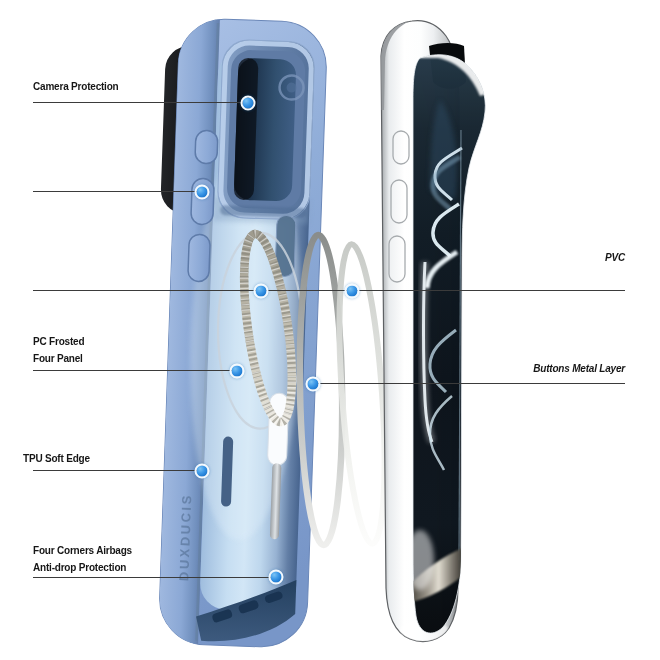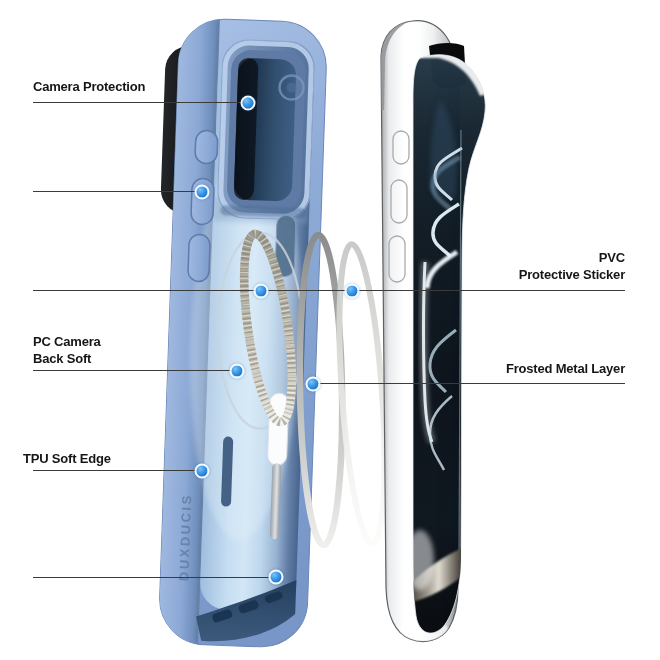--- a/index.html
+++ b/index.html
@@ -1,21 +1,21 @@
 <!DOCTYPE html>
 <html><head>
 <meta charset="utf-8">
 <style>
   html,body{margin:0;padding:0;background:#fff;}
   .stage{position:relative;width:660px;height:660px;background:#ffffff;overflow:hidden;
          font-family:"Liberation Sans",sans-serif;}
   .stage svg{position:absolute;left:0;top:0;}
-  .callout{position:absolute;font-size:13px;font-weight:700;color:#161616;
+  .callout{position:absolute;font-size:10px;font-weight:700;color:#161616;
            line-height:16.5px;letter-spacing:-0.2px;white-space:nowrap;}
-  .callout.right{text-align:right;}
+  .callout.right{text-align:right;font-style:italic;}
   .callout span{display:block;}
   .cline{position:absolute;height:1.4px;background:#3b3b3b;}
   .dot{position:absolute;width:15px;height:15px;border-radius:50%;box-sizing:border-box;
        background:radial-gradient(circle at 34% 30%, #7cc4f5 0%, #3d99e8 40%, #1f7bd2 72%, #1565b2 100%);
        border:2px solid #f3f9fe;box-shadow:0 0 3px rgba(21,101,178,.45);
        transform:translate(-50%,-50%);}
 </style>
 </head>
 <body>
 
@@ -219,32 +219,35 @@
   <div class="cline" style="left:33px;top:290px;width:592px"></div>
   <div class="cline" style="left:33px;top:370px;width:204px"></div>
   <div class="cline" style="left:313px;top:383px;width:312px"></div>
   <div class="cline" style="left:33px;top:470px;width:169px"></div>
   <div class="cline" style="left:33px;top:576.5px;width:243px"></div>
 
   <div class="callout" style="left:33px;top:79px">
     <span>Camera Protection</span>
   </div>
   <div class="callout" style="left:33px;top:334px">
-    <span>PC Camera</span>
-    <span>Back Soft</span>
+    <span>PC Frosted</span>
+    <span>Four Panel</span>
   </div>
   <div class="callout" style="left:23px;top:451px">
     <span>TPU Soft Edge</span>
   </div>
+  <div class="callout" style="left:33px;top:543px">
+    <span>Four Corners Airbags</span>
+    <span>Anti-drop Protection</span>
+  </div>
   <div class="callout right" style="right:35px;top:250px">
     <span>PVC</span>
-    <span>Protective Sticker</span>
   </div>
   <div class="callout right" style="right:35px;top:361px">
-    <span>Frosted Metal Layer</span>
+    <span>Buttons Metal Layer</span>
   </div>
 
   <div class="dot" style="left:248px;top:102.5px"></div>
   <div class="dot" style="left:202px;top:191.5px"></div>
   <div class="dot" style="left:261px;top:290.5px"></div>
   <div class="dot" style="left:352px;top:290.5px"></div>
   <div class="dot" style="left:237px;top:370.5px"></div>
   <div class="dot" style="left:313px;top:383.5px"></div>
   <div class="dot" style="left:202px;top:470.5px"></div>
   <div class="dot" style="left:276px;top:577px"></div>

